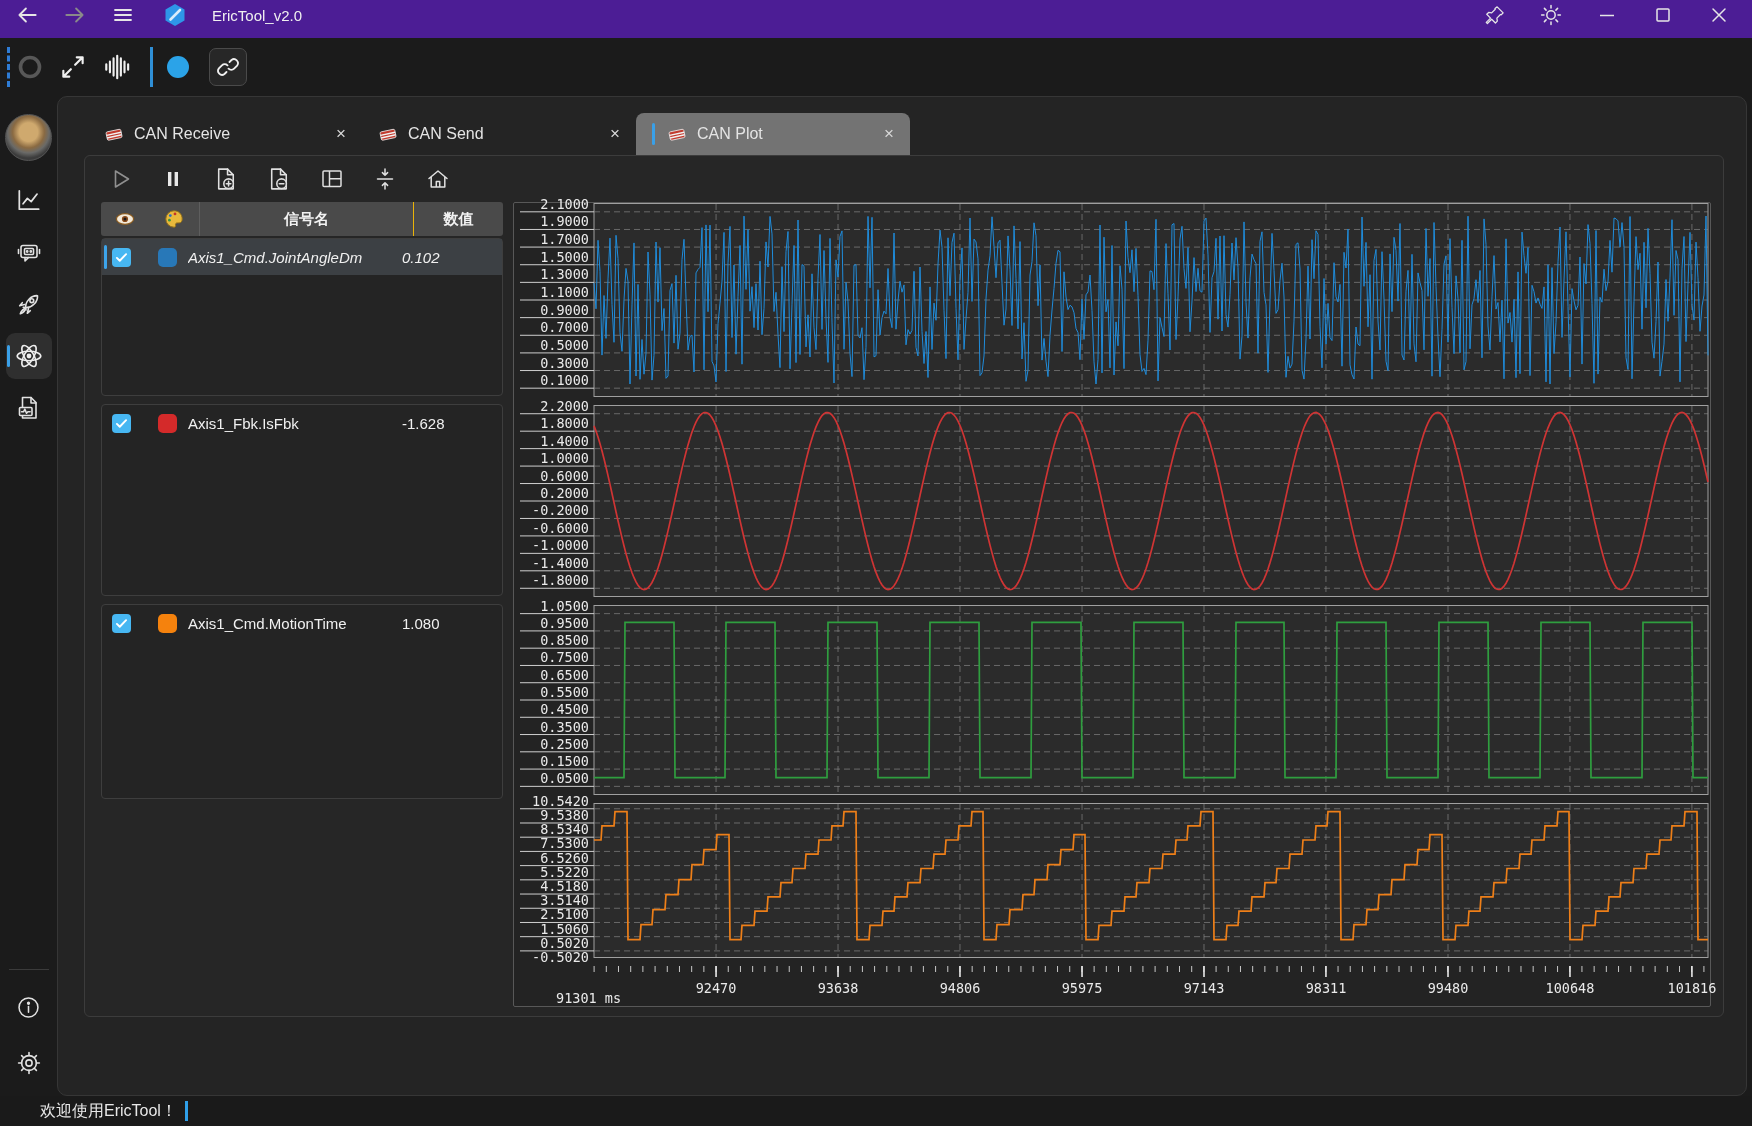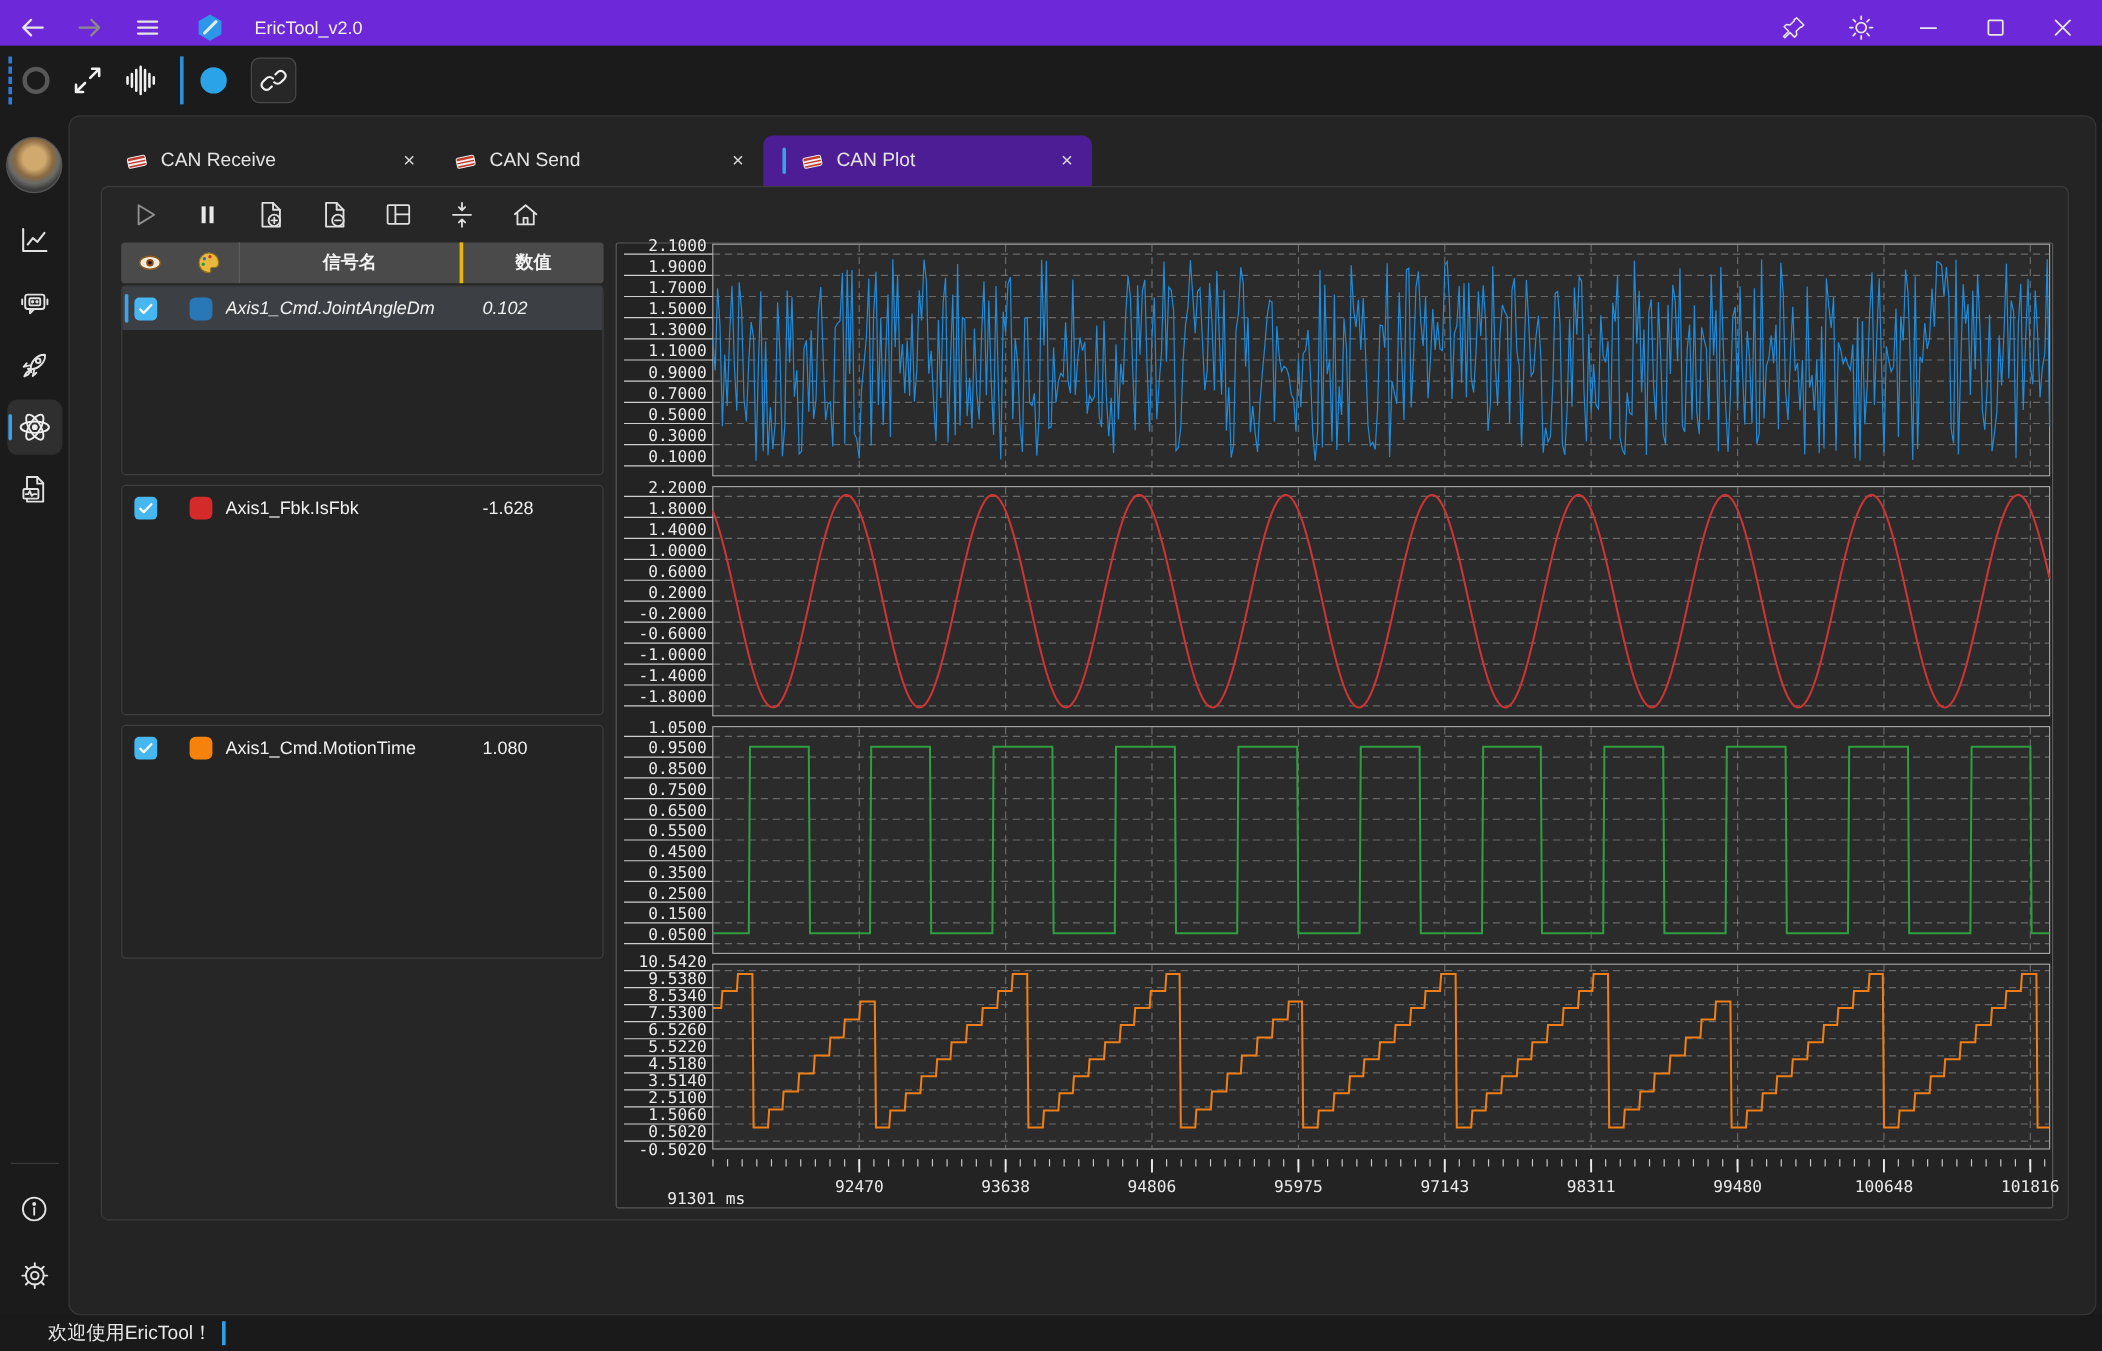--- a/index.html
+++ b/index.html
@@ -1,21 +1,21 @@
 <!DOCTYPE html>
 <html><head>
 <meta charset="utf-8">
 <style>
   * { margin:0; padding:0; box-sizing:border-box; }
   html,body { width:1752px; height:1126px; overflow:hidden; }
   body { background:#1b1b1b; color:#e8e8e8; font-family:"Liberation Sans",sans-serif; position:relative; }
   svg { display:block; }
 
   
-  .titlebar { height:38px; display:flex; align-items:flex-end; background:#6d28d9; padding:0 16px 0 10px; }
+  .titlebar { height:38px; display:flex; align-items:flex-start; background:#4c1d95; padding:0 16px 0 10px; }
   .tb-left { display:flex; align-items:center; gap:14px; }
   .icon-btn { width:34px; height:30px; display:flex; align-items:center; justify-content:center; border-radius:5px; }
   .app-title { font-size:15px; margin-left:10px; color:#f0f0f0; }
   .tb-right { margin-left:auto; display:flex; align-items:center; gap:22px; }
 
   
   .toolbar2 { height:58px; display:flex; align-items:center; position:relative; padding-left:16px; }
   .drag-dashes { position:absolute; left:7px; top:9px; height:40px; border-left:3px dashed #2e7cd6; }
   .t2-item { display:flex; align-items:center; justify-content:center; margin-right:14px; }
   .blue-sep { width:3px; height:40px; background:#2f8fd6; margin:0 14px 0 4px; }
@@ -36,38 +36,38 @@
   .side-bottom { margin-top:auto; display:flex; flex-direction:column; align-items:center; gap:10px; padding-bottom:10px; }
   .side-divider { width:40px; height:1px; background:#3b3b3b; margin-bottom:4px; }
 
   
   .main { flex:1; background:#242424; border:1px solid #363636; border-radius:10px; margin-right:5px;
           padding:16px 20px 0 26px; position:relative; }
   .page-title { font-size:31px; font-weight:600; letter-spacing:.3px; margin:4px 0 16px 2px; color:#fafafa; }
   .tabbar { display:flex; margin-left:4px; height:42px; }
   .tab { width:274px; display:flex; align-items:center; gap:10px; padding:0 16px; font-size:16px;
          border-radius:8px 8px 0 0; position:relative; color:#e4e4e4; }
-  .tab.active { background:#4c1d95;text-align:right; }
+  .tab.active { background:#737373;text-align:right; }
   .tab .active-bar { width:3px; height:22px; background:#3aa0e8; border-radius:2px; margin-right:2px; }
   .tab .close-x { margin-left:auto; font-size:17px; color:#d8d8d8; }
 
   .contentbox { border:1px solid #3c3c3c; border-radius:6px; background:#262626; height:862px; margin-right:2px; }
   .plot-toolbar { height:46px; display:flex; align-items:center; gap:23px; padding-left:20px; }
   .pt-btn { width:30px; height:30px; display:flex; align-items:center; justify-content:center; border-radius:5px; }
 
   .content-row { display:flex; gap:10px; padding:0 12px 0 16px; }
 
   
   .table-col { width:402px; }
   .sig-header { height:34px; background:#4a4a4a; display:flex; align-items:center; border-radius:3px;
                 font-size:15px; font-weight:700; color:#f2f2f2; }
   .th-eye { width:48px; display:flex; justify-content:center; }
   .th-color { width:50px; display:flex; justify-content:center; }
   .th-name { flex:1; text-align:center; border-left:1px solid #5e5e5e; align-self:stretch; line-height:34px; }
-  .th-value { width:120px; text-align:center; border-left:3px solid #eab308; align-self:stretch; line-height:34px; }
+  .th-value { width:90px; text-align:center; border-left:1px solid #eab308; align-self:stretch; line-height:34px; }
   .sig-group { border:1px solid #3e3e3e; border-radius:4px; background:#242424; margin-top:8px; position:relative; }
   .sig-group:first-of-type { margin-top:2px; }
   .sig-row { height:36px; display:flex; align-items:center; padding-left:10px; position:relative; font-size:15px; }
   .sig-row.selected { background:#3c4044; }
   .sig-row.selected::before { content:""; position:absolute; left:2px; top:6px; width:3px; height:24px; background:#3da4ea; border-radius:2px; }
   .chk { width:19px; height:19px; border-radius:4px; background:#47b7f2; display:flex; align-items:center; justify-content:center; }
   .swatch { width:19px; height:19px; border-radius:5px; margin-left:27px; }
   .sig-name { margin-left:11px; white-space:nowrap; overflow:hidden; max-width:214px; color:#f0f0f0; }
   .sig-value { margin-left:auto; width:106px; padding-left:6px; color:#f0f0f0; }
 

